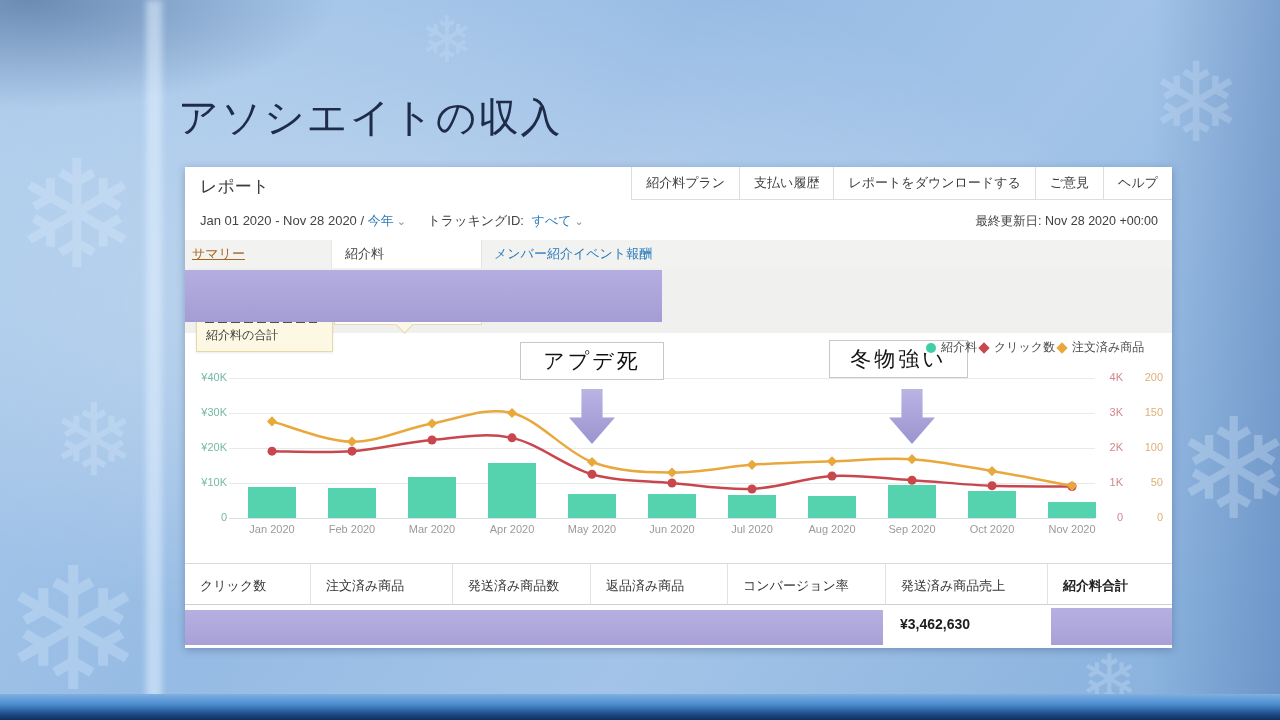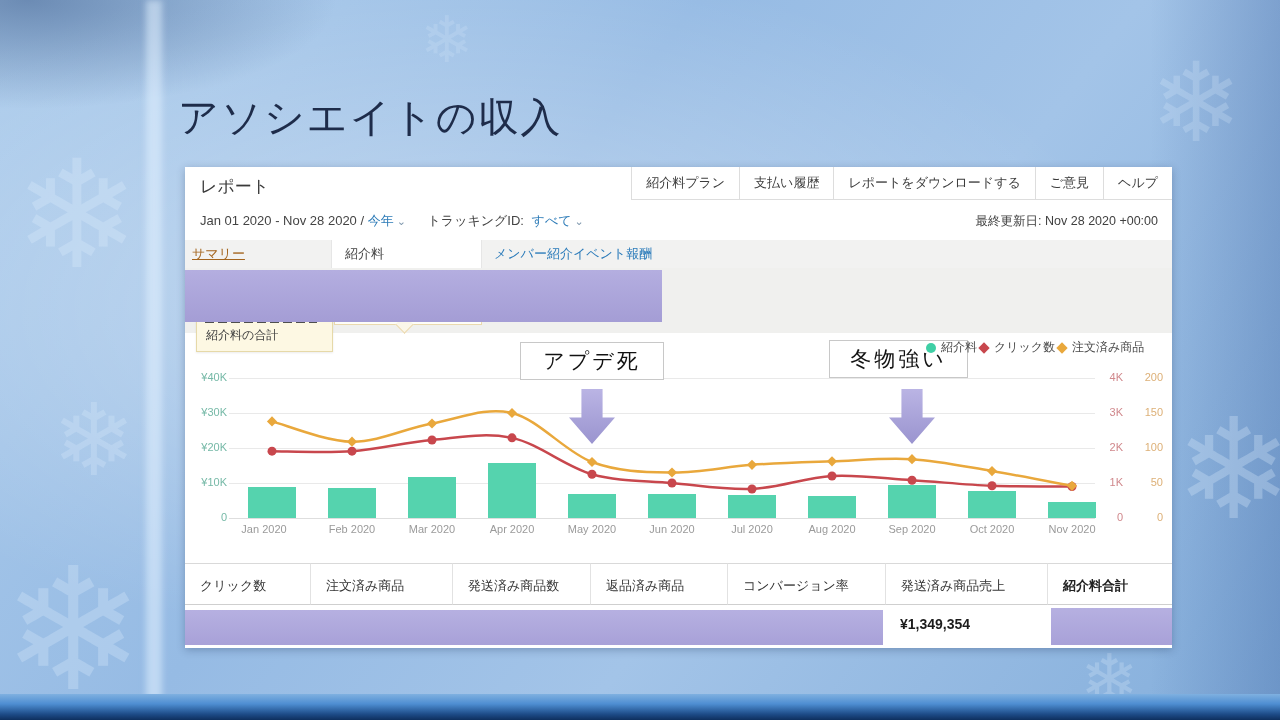--- a/index.html
+++ b/index.html
@@ -161,21 +161,21 @@
       <div class="yr1" style="top: 204px;">4K</div>
       <div class="yr1" style="top: 239px;">3K</div>
       <div class="yr1" style="top: 274px;">2K</div>
       <div class="yr1" style="top: 309px;">1K</div>
       <div class="yr1" style="top: 344px;">0</div>
       <div class="yr2" style="top: 204px;">200</div>
       <div class="yr2" style="top: 239px;">150</div>
       <div class="yr2" style="top: 274px;">100</div>
       <div class="yr2" style="top: 309px;">50</div>
       <div class="yr2" style="top: 344px;">0</div>
-      <div class="xl" style="left: 43px;">Jan 2020</div>
+      <div class="xl" style="left: 51px;">Jan 2020</div>
       <div class="xl" style="left: 131px;">Feb 2020</div>
       <div class="xl" style="left: 211px;">Mar 2020</div>
       <div class="xl" style="left: 291px;">Apr 2020</div>
       <div class="xl" style="left: 371px;">May 2020</div>
       <div class="xl" style="left: 451px;">Jun 2020</div>
       <div class="xl" style="left: 531px;">Jul 2020</div>
       <div class="xl" style="left: 611px;">Aug 2020</div>
       <div class="xl" style="left: 691px;">Sep 2020</div>
       <div class="xl" style="left: 771px;">Oct 2020</div>
       <div class="xl" style="left: 851px;">Nov 2020</div>
@@ -238,21 +238,21 @@
   </div>
   <div class="ann" style="left:644px;top:173px;width:139px;height:38px">
     <span>冬物強い</span>
   </div>
   <div class="arrow" style="left:384px;top:222px"></div>
   <div class="arrow" style="left:704px;top:222px"></div>
 
   <div class="tbl" id="tbl">
     <div class="redact-b1"></div>
     <div class="redact-b2"></div>
-    <div class="revenue">¥1,349,354</div>
+    <div class="revenue">¥3,462,630</div>
   <div class="th" style="left: 0px; width: 125px;">クリック数</div>
       <div class="th divl" style="left: 125px; width: 142px;">注文済み商品</div>
       <div class="th divl" style="left: 267px; width: 138px;">発送済み商品数</div>
       <div class="th divl" style="left: 405px; width: 137px;">返品済み商品</div>
       <div class="th divl" style="left: 542px; width: 158px;">コンバージョン率</div>
       <div class="th divl" style="left: 700px; width: 162px;">発送済み商品売上</div>
       <div class="th divl bold" style="left: 862px; width: 125px;">紹介料合計</div>
     </div>
 </div>
 

